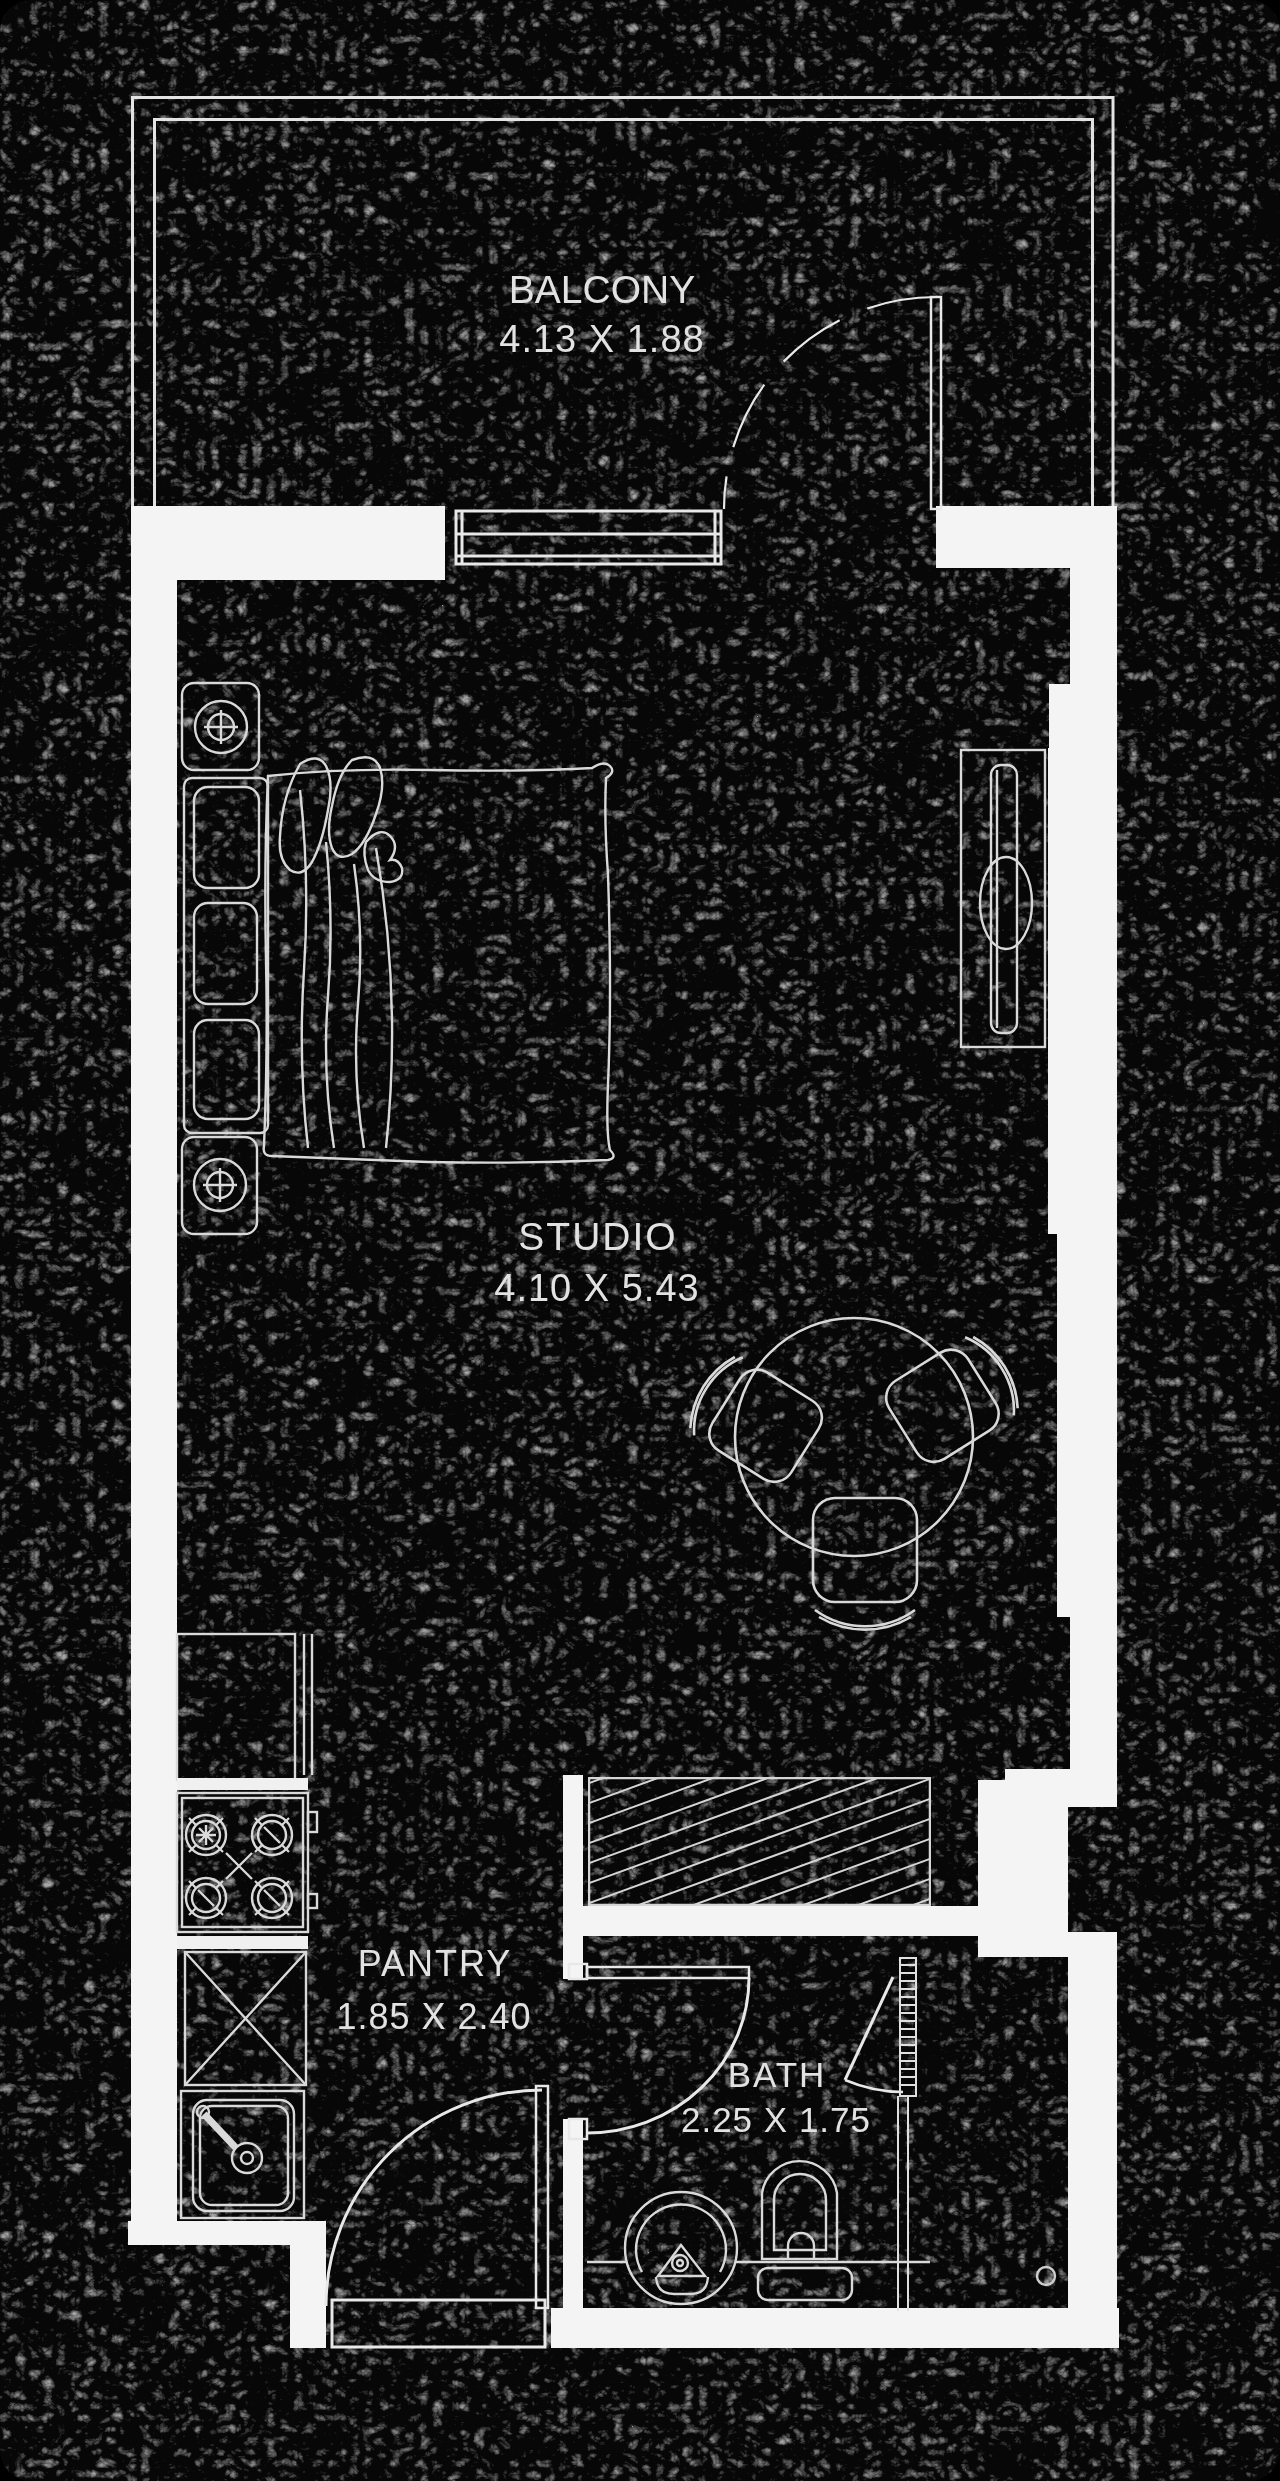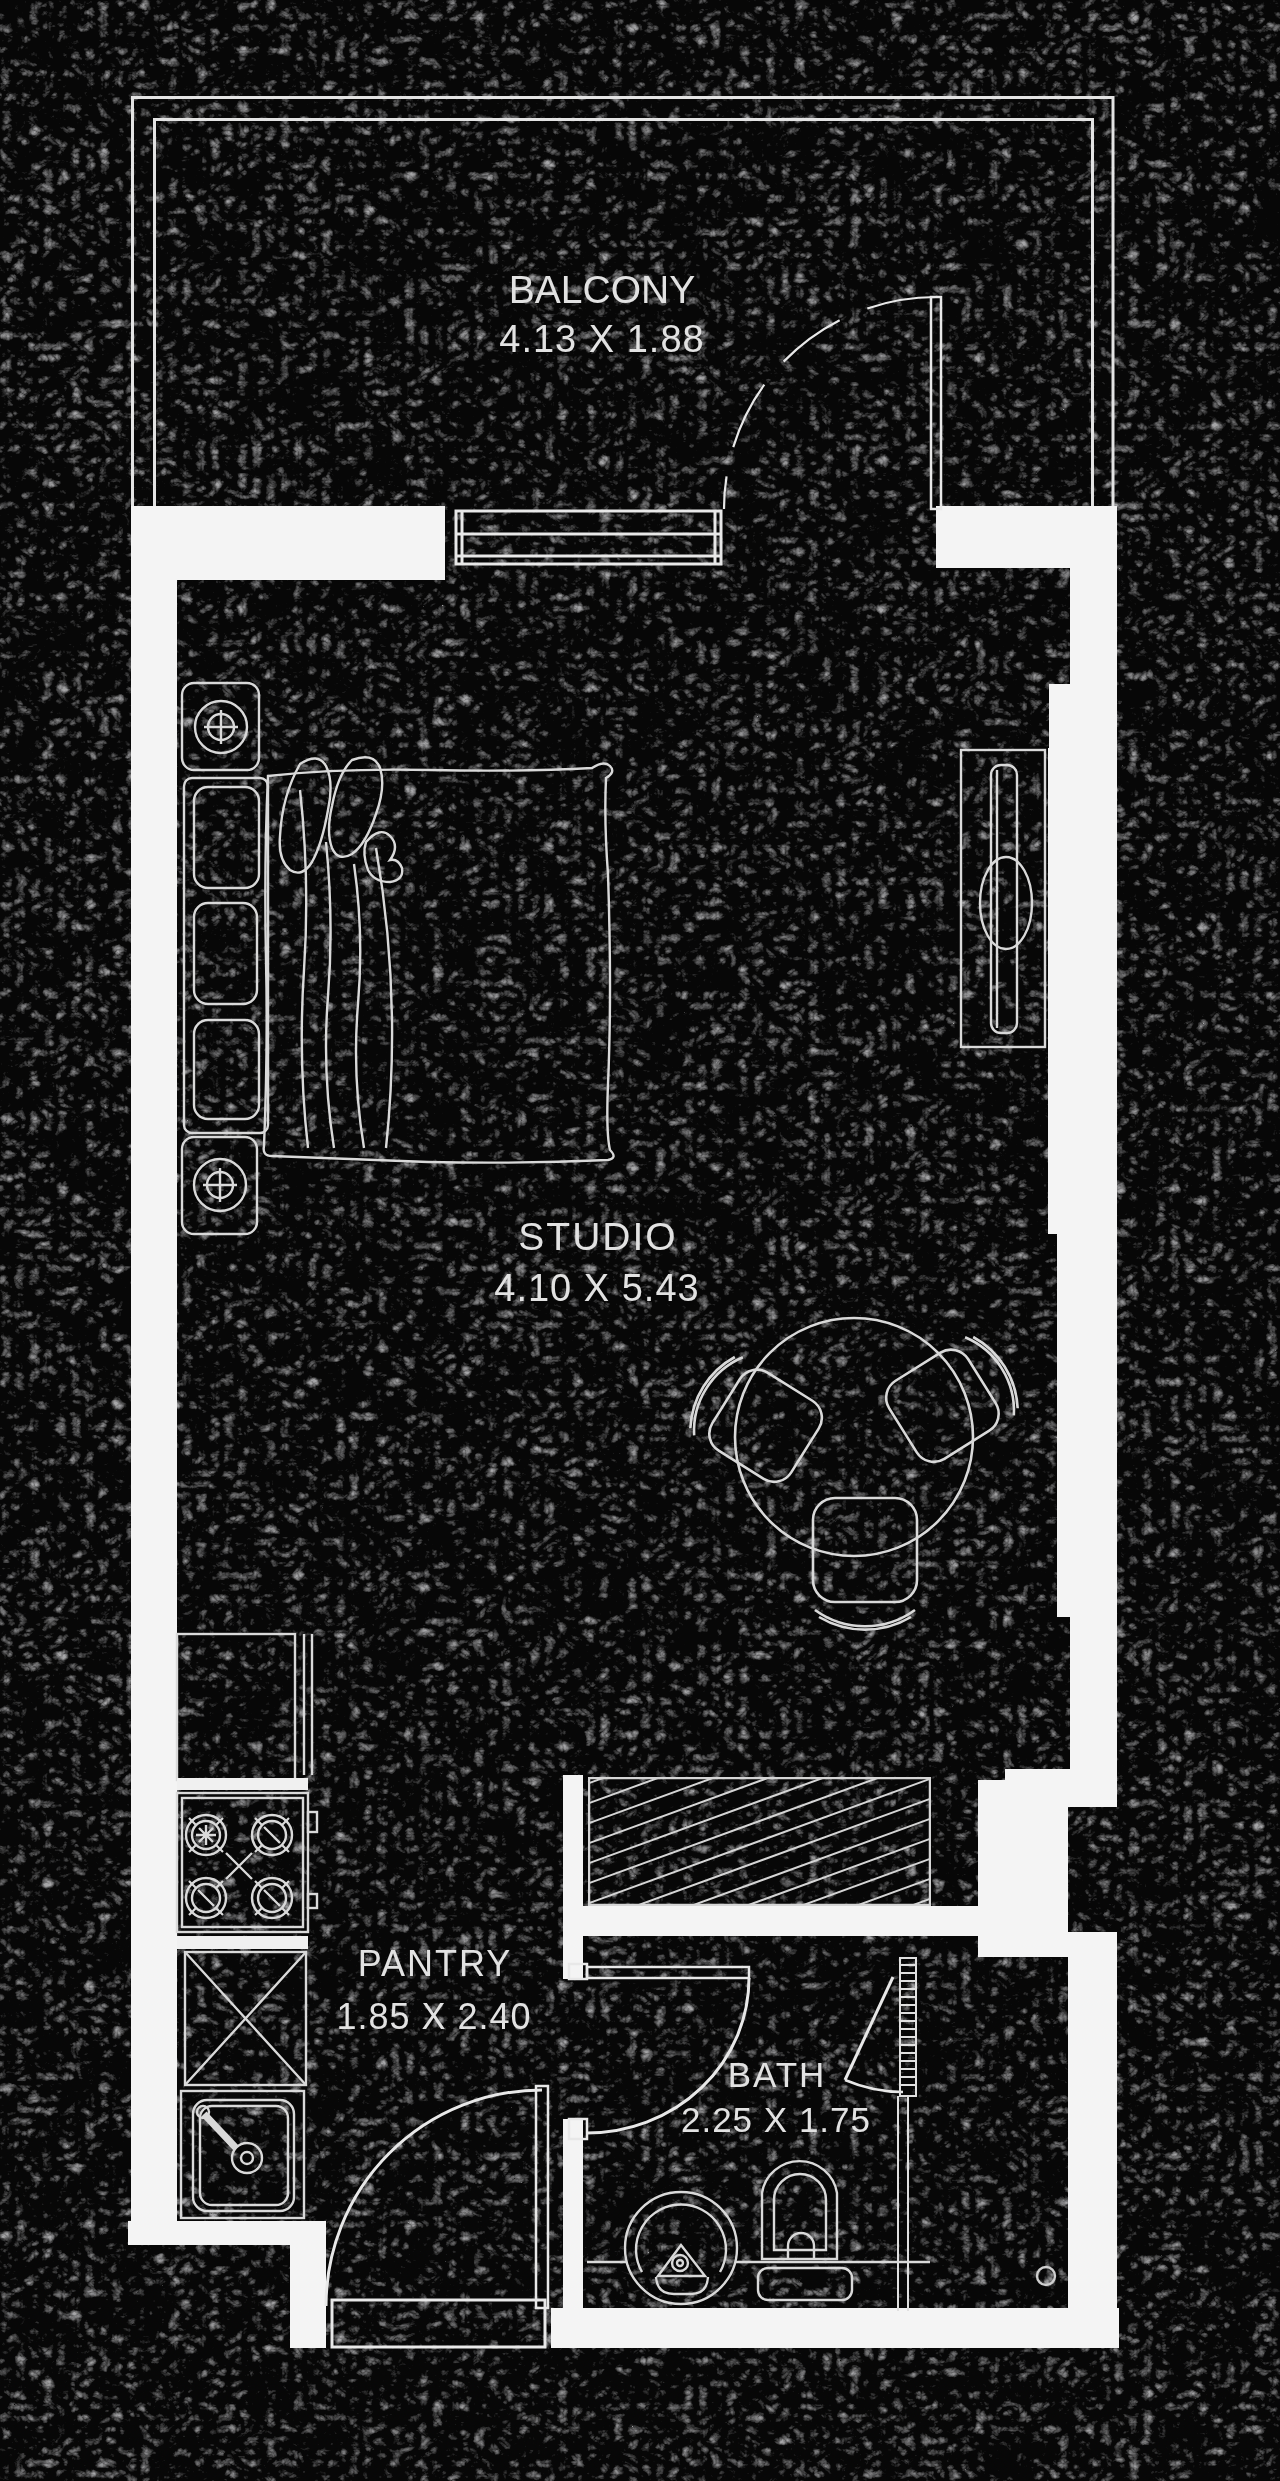--- a/index.html
+++ b/index.html
@@ -1,15 +1,15 @@
 <!DOCTYPE html>
 <html><head><meta charset="utf-8">
 <style>
 html,body{margin:0;padding:0;background:#000;}
-#page{position:relative;width:1280px;height:2481px;overflow:hidden;background:#060606;font-family:"Liberation Sans",sans-serif;}
+#page{position:relative;width:1280px;height:2481px;overflow:hidden;background:#060606;font-family:"Liberation Sans",sans-serif;border-radius:31px;}
 #page svg{position:absolute;top:0;left:0;}
 text{font-family:"Liberation Sans",sans-serif;fill:#e2e2e2;}
 </style></head><body>
 <div id="page">
 <svg width="1280" height="2481" viewBox="0 0 1280 2481">
 <defs>
 <filter id="tex" x="0%" y="0%" width="100%" height="100%">
   <feTurbulence type="turbulence" baseFrequency="0.072 0.088" numOctaves="3" seed="13" stitchTiles="stitch" result="n"></feTurbulence>
   <feColorMatrix in="n" type="matrix" values="0 0 0 0 0.38  0 0 0 0 0.38  0 0 0 0 0.39  1.9 0 0 0 -0.60"></feColorMatrix>
 </filter>

